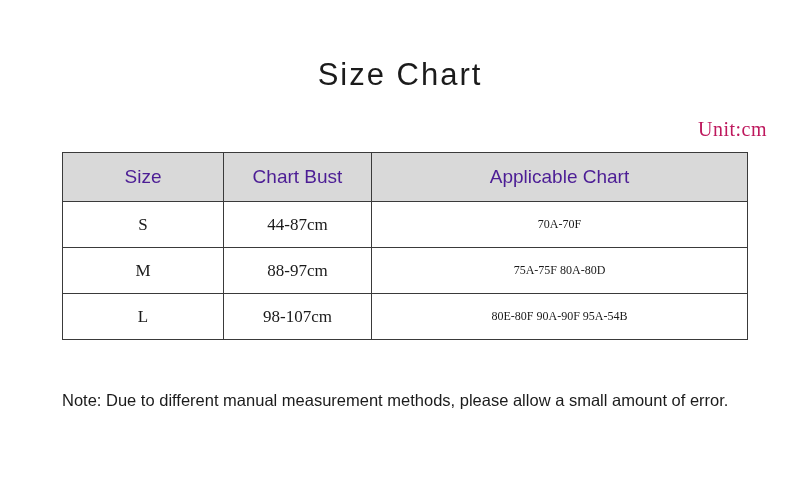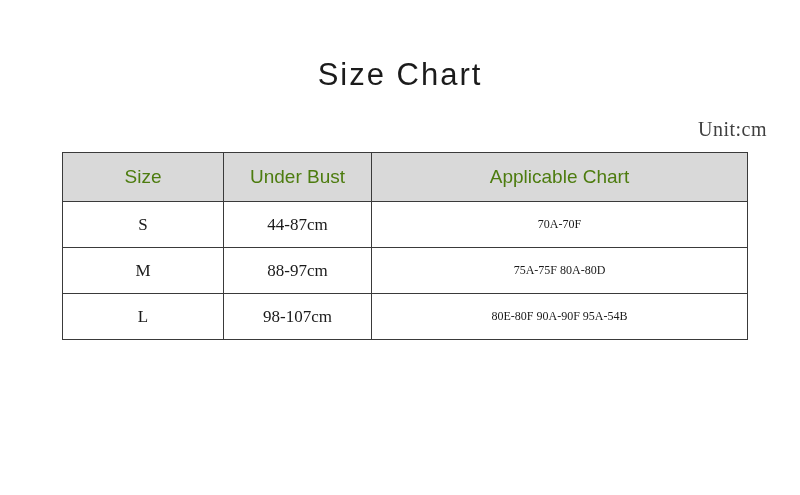--- a/index.html
+++ b/index.html
@@ -33,21 +33,21 @@
     letter-spacing: 2px;
     color: #1b1b1b;
     font-family: "Liberation Sans", sans-serif;
   }
   .unit {
     position: absolute;
     right: 57px;
     top: 118px;
     font-size: 20px;
     font-family: "Liberation Serif", serif;
-    color: #404040;
+    color: #be185d;
     letter-spacing: 0.5px;
   }
   .chart-wrap {
     position: absolute;
     left: 62px;
     top: 152px;
     width: 682px;
   }
   table.size-chart {
     border-collapse: collapse;
@@ -58,21 +58,21 @@
     border: 1px solid #3a3a3a;
     text-align: center;
     vertical-align: middle;
     padding: 0;
   }
   thead td {
     background: #d9d9d9;
     height: 48px;
     font-size: 19px;
     font-family: "Liberation Sans", sans-serif;
-    color: #4d7c0f;
+    color: #4c1d95;
   }
   tbody tr td {
     height: 45px;
     background: #ffffff;
   }
   td.col-size {
     width: 160px;
     font-family: "Liberation Serif", serif;
     font-size: 17px;
   }
@@ -108,21 +108,21 @@
 
   <div class="title">Size  Chart</div>
 
   <div class="unit">Unit:cm</div>
 
   <div class="chart-wrap">
     <table class="size-chart">
       <thead>
         <tr>
           <td class="col-size">Size</td>
-          <td class="col-bust">Under Bust</td>
+          <td class="col-bust">Chart Bust</td>
           <td class="col-applicable">Applicable Chart</td>
         </tr>
       </thead>
       <tbody>
         <tr>
           <td class="col-size">S</td>
           <td class="col-bust">44-87cm</td>
           <td class="col-applicable">70A-70F</td>
         </tr>
         <tr>
@@ -132,14 +132,15 @@
         </tr>
         <tr>
           <td class="col-size">L</td>
           <td class="col-bust">98-107cm</td>
           <td class="col-applicable">80E-80F 90A-90F 95A-54B</td>
         </tr>
       </tbody>
     </table>
   </div>
 
+  <div class="note">Note: Due to different manual measurement methods, please allow a small amount of error.</div>
 
 </div>
 
 </body></html>

